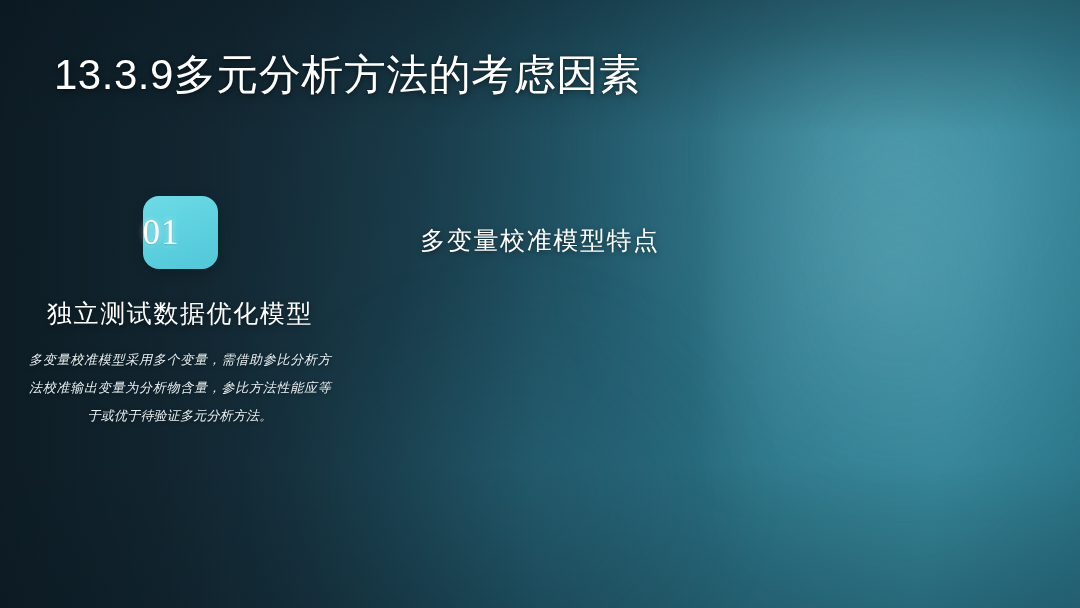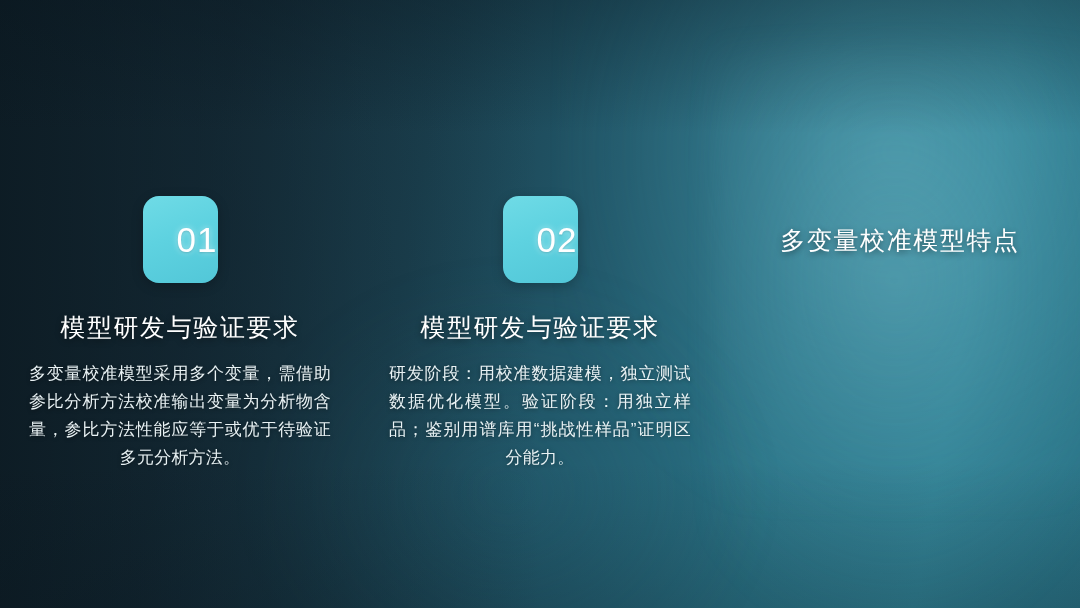--- a/index.html
+++ b/index.html
@@ -108,27 +108,28 @@
   }
   .col {
     width: 360px;
     display: flex;
     flex-direction: column;
     align-items: center;
   }
 
   .badge {
     width: 75px;
-    height: 87px;
+    height: 73px;
     border-radius: 16px;
     background: linear-gradient(160deg, #6fdbe6 0%, #5ed2e0 45%, #52c7d8 100%);
     display: flex;
     align-items: center;
-    justify-content: flex-end;
+    justify-content: flex-start;
     box-shadow: 0 3px 12px rgba(0, 0, 0, 0.22);
+    font-family: Liberation Serif, serif;
   }
   .badge-num {
     font-size: 35px;
     font-weight: 400;
     color: #ffffff;
     letter-spacing: 1px;
     line-height: 1;
     text-shadow: 0 0 6px rgba(255, 255, 255, 0.55),
                  0 1px 2px rgba(0, 80, 95, 0.28);
   }
@@ -139,60 +140,55 @@
     font-weight: 400;
     color: #ffffff;
     letter-spacing: 1.6px;
     white-space: nowrap;
     text-shadow: 0 2px 6px rgba(0, 0, 0, 0.48);
   }
 
   .col-body {
     margin-top: 16px;
     width: 302px;
-    font-size: 17px;
+    font-size: 13px;
     line-height: 28px;
     color: #e9f2f4;
     text-align: justify;
     text-align-last: center;
     text-justify: inter-character;
     letter-spacing: 0.2px;
     text-shadow: 0 1px 4px rgba(0, 0, 0, 0.42);
+    font-style: italic;
   }
   .col:nth-child(3) .col-body { width: 312px; }
 </style>
 </head>
 <body>
 
 <div class="slide">
 
   <div class="bg-base"></div>
   <div class="bg-glow-a"></div>
   <div class="bg-glow-b"></div>
   <div class="bg-glow-c"></div>
   <div class="bg-dark-left"></div>
   <div class="bg-vignette"></div>
 
+  <div class="title">13.3.9多元分析方法的考虑因素</div>
 
   <div class="columns">
 
     <div class="col">
       <div class="badge">
         <span class="badge-num">01</span>
       </div>
-      <div class="col-heading">模型研发与验证要求</div>
+      <div class="col-heading">独立测试数据优化模型</div>
       <div class="col-body">多变量校准模型采用多个变量，需借助参比分析方法校准输出变量为分析物含量，参比方法性能应等于或优于待验证多元分析方法。</div>
     </div>
 
-    <div class="col">
-      <div class="badge">
-        <span class="badge-num">02</span>
-      </div>
-      <div class="col-heading">模型研发与验证要求</div>
-      <div class="col-body">研发阶段：用校准数据建模，独立测试数据优化模型。验证阶段：用独立样品；鉴别用谱库用“挑战性样品”证明区分能力。</div>
-    </div>
 
     <div class="col">
       <div class="col-heading">多变量校准模型特点</div>
     </div>
 
   </div>
 </div>
 
 </body></html>

